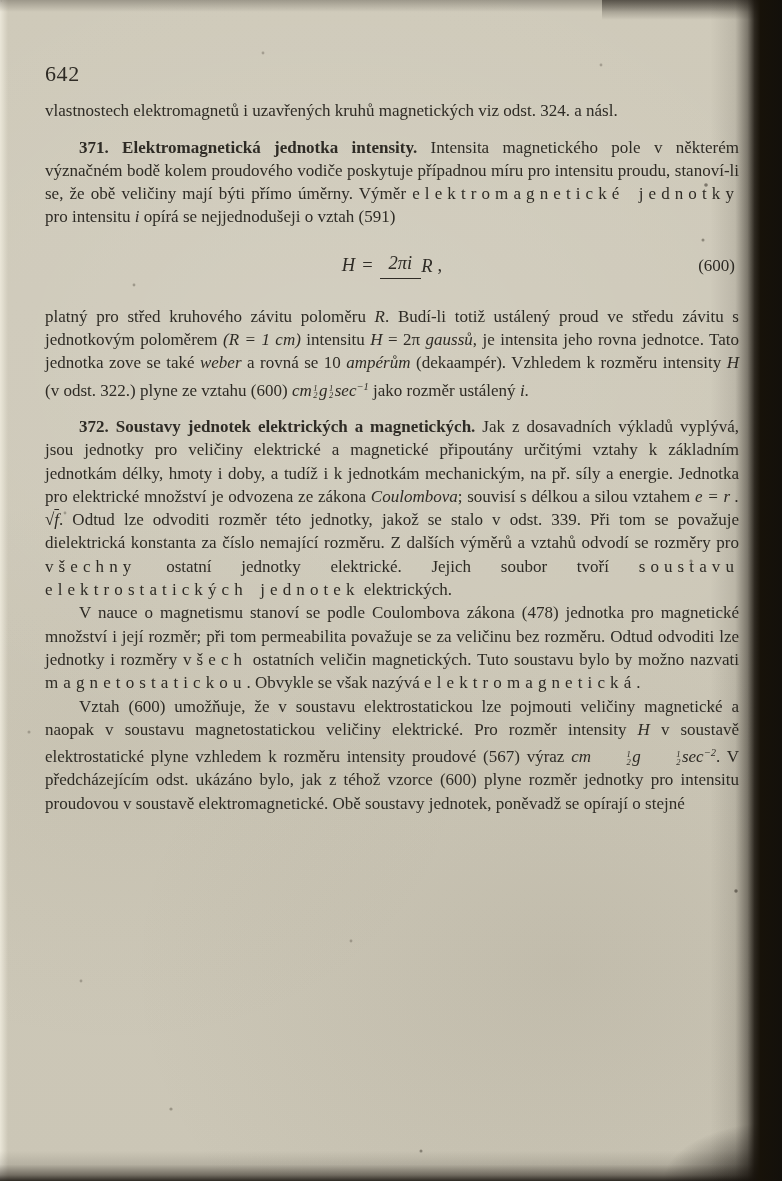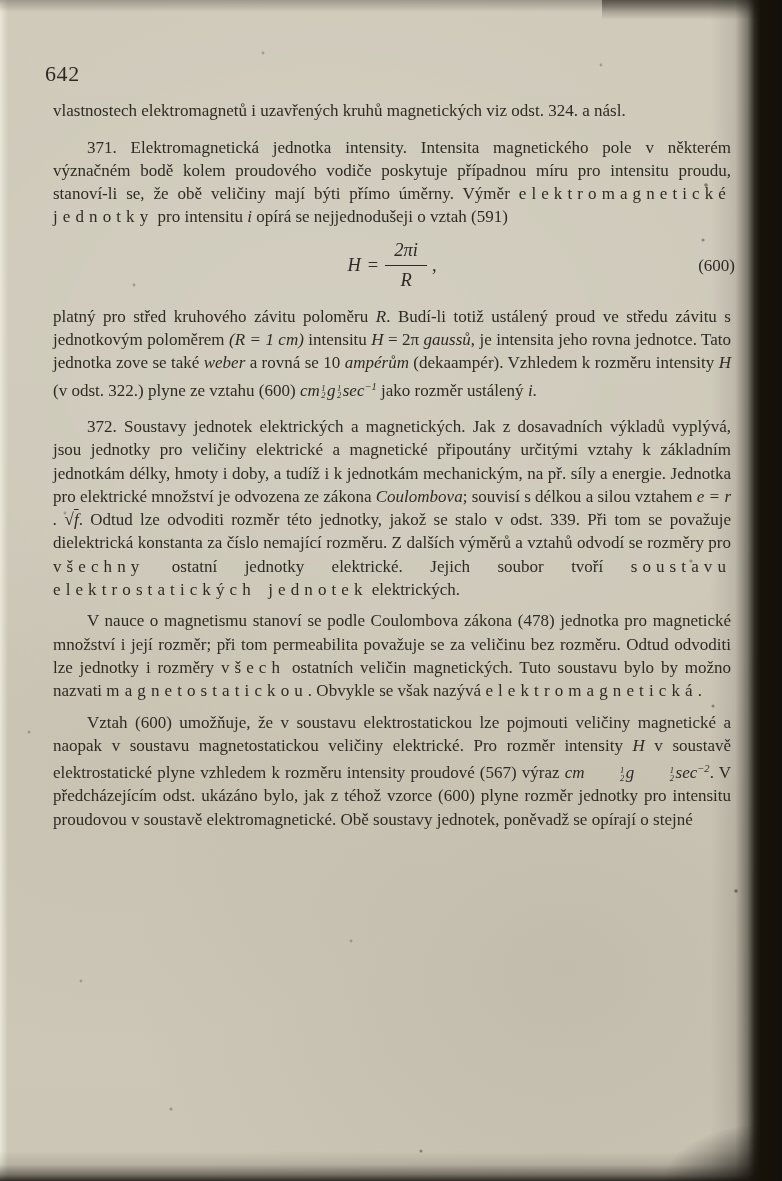--- a/index.html
+++ b/index.html
@@ -47,42 +47,42 @@
       600px 64px 0 0.4px rgba(62,56,45,0.3),
       262px 52px 0 0.4px rgba(62,56,45,0.3),
       350px 940px 0 0.4px rgba(62,56,45,0.3),
       735px 890px 0 0.7px rgba(40,34,26,0.5),
       80px 980px 0 0.4px rgba(62,56,45,0.3);}
 
   
   #content{position:absolute;left:45px;top:62px;width:694px;color:#2e2b25;
     font-size:17px;line-height:23.3px;text-align:justify;}
   .pageno{font-size:22px;letter-spacing:0.6px;margin:0 0 14px 0;text-align:left;}
-  p.para{margin:8px;}
+  p.para{margin:0;}
   p.para.indent{text-indent:34px;}
   p.para.section{margin-top:13px;}
 
   .seg-n{}
-  .seg-b{font-weight:normal;}
+  .seg-b{font-weight:bold;}
   .seg-i{font-style:italic;}
   .seg-sp{letter-spacing:0.30em;word-spacing:0.18em;}
   .seg-sup{font-size:10.5px;vertical-align:6px;font-style:italic;letter-spacing:0;}
 
   .fracsup{display:inline-flex;flex-direction:column;align-items:center;
     font-size:8.5px;line-height:7.5px;vertical-align:5px;font-style:italic;margin:0 1.5px;}
   .sqrt .radical{font-style:normal;}
   .sqrt .overline{text-decoration:overline;font-style:italic;}
 
   
   .formula-row{position:relative;display:flex;justify-content:center;align-items:center;
     margin:10px 0 12px;min-height:54px;}
   .formula{display:inline-flex;align-items:center;font-size:18.5px;}
   .formula .lhs{font-style:italic;}
   .formula .rel{padding:0 7px;}
-  .frac{display:inline-flex;flex-direction:column;text-align:center;}
+  .frac{display:inline-flex;text-align:center;}
   .frac .num{padding:0 9px 3px;border-bottom:1.5px solid #2e2b25;font-style:italic;}
   .frac .den{padding-top:3px;font-style:italic;}
   .formula .punct{padding-left:5px;}
   .eq-tag{position:absolute;right:4px;top:50%;transform:translateY(-50%);font-size:17px;}
 </style>
 </head>
 <body>
 
 <div id="scan">
   <div class="specks"></div>

